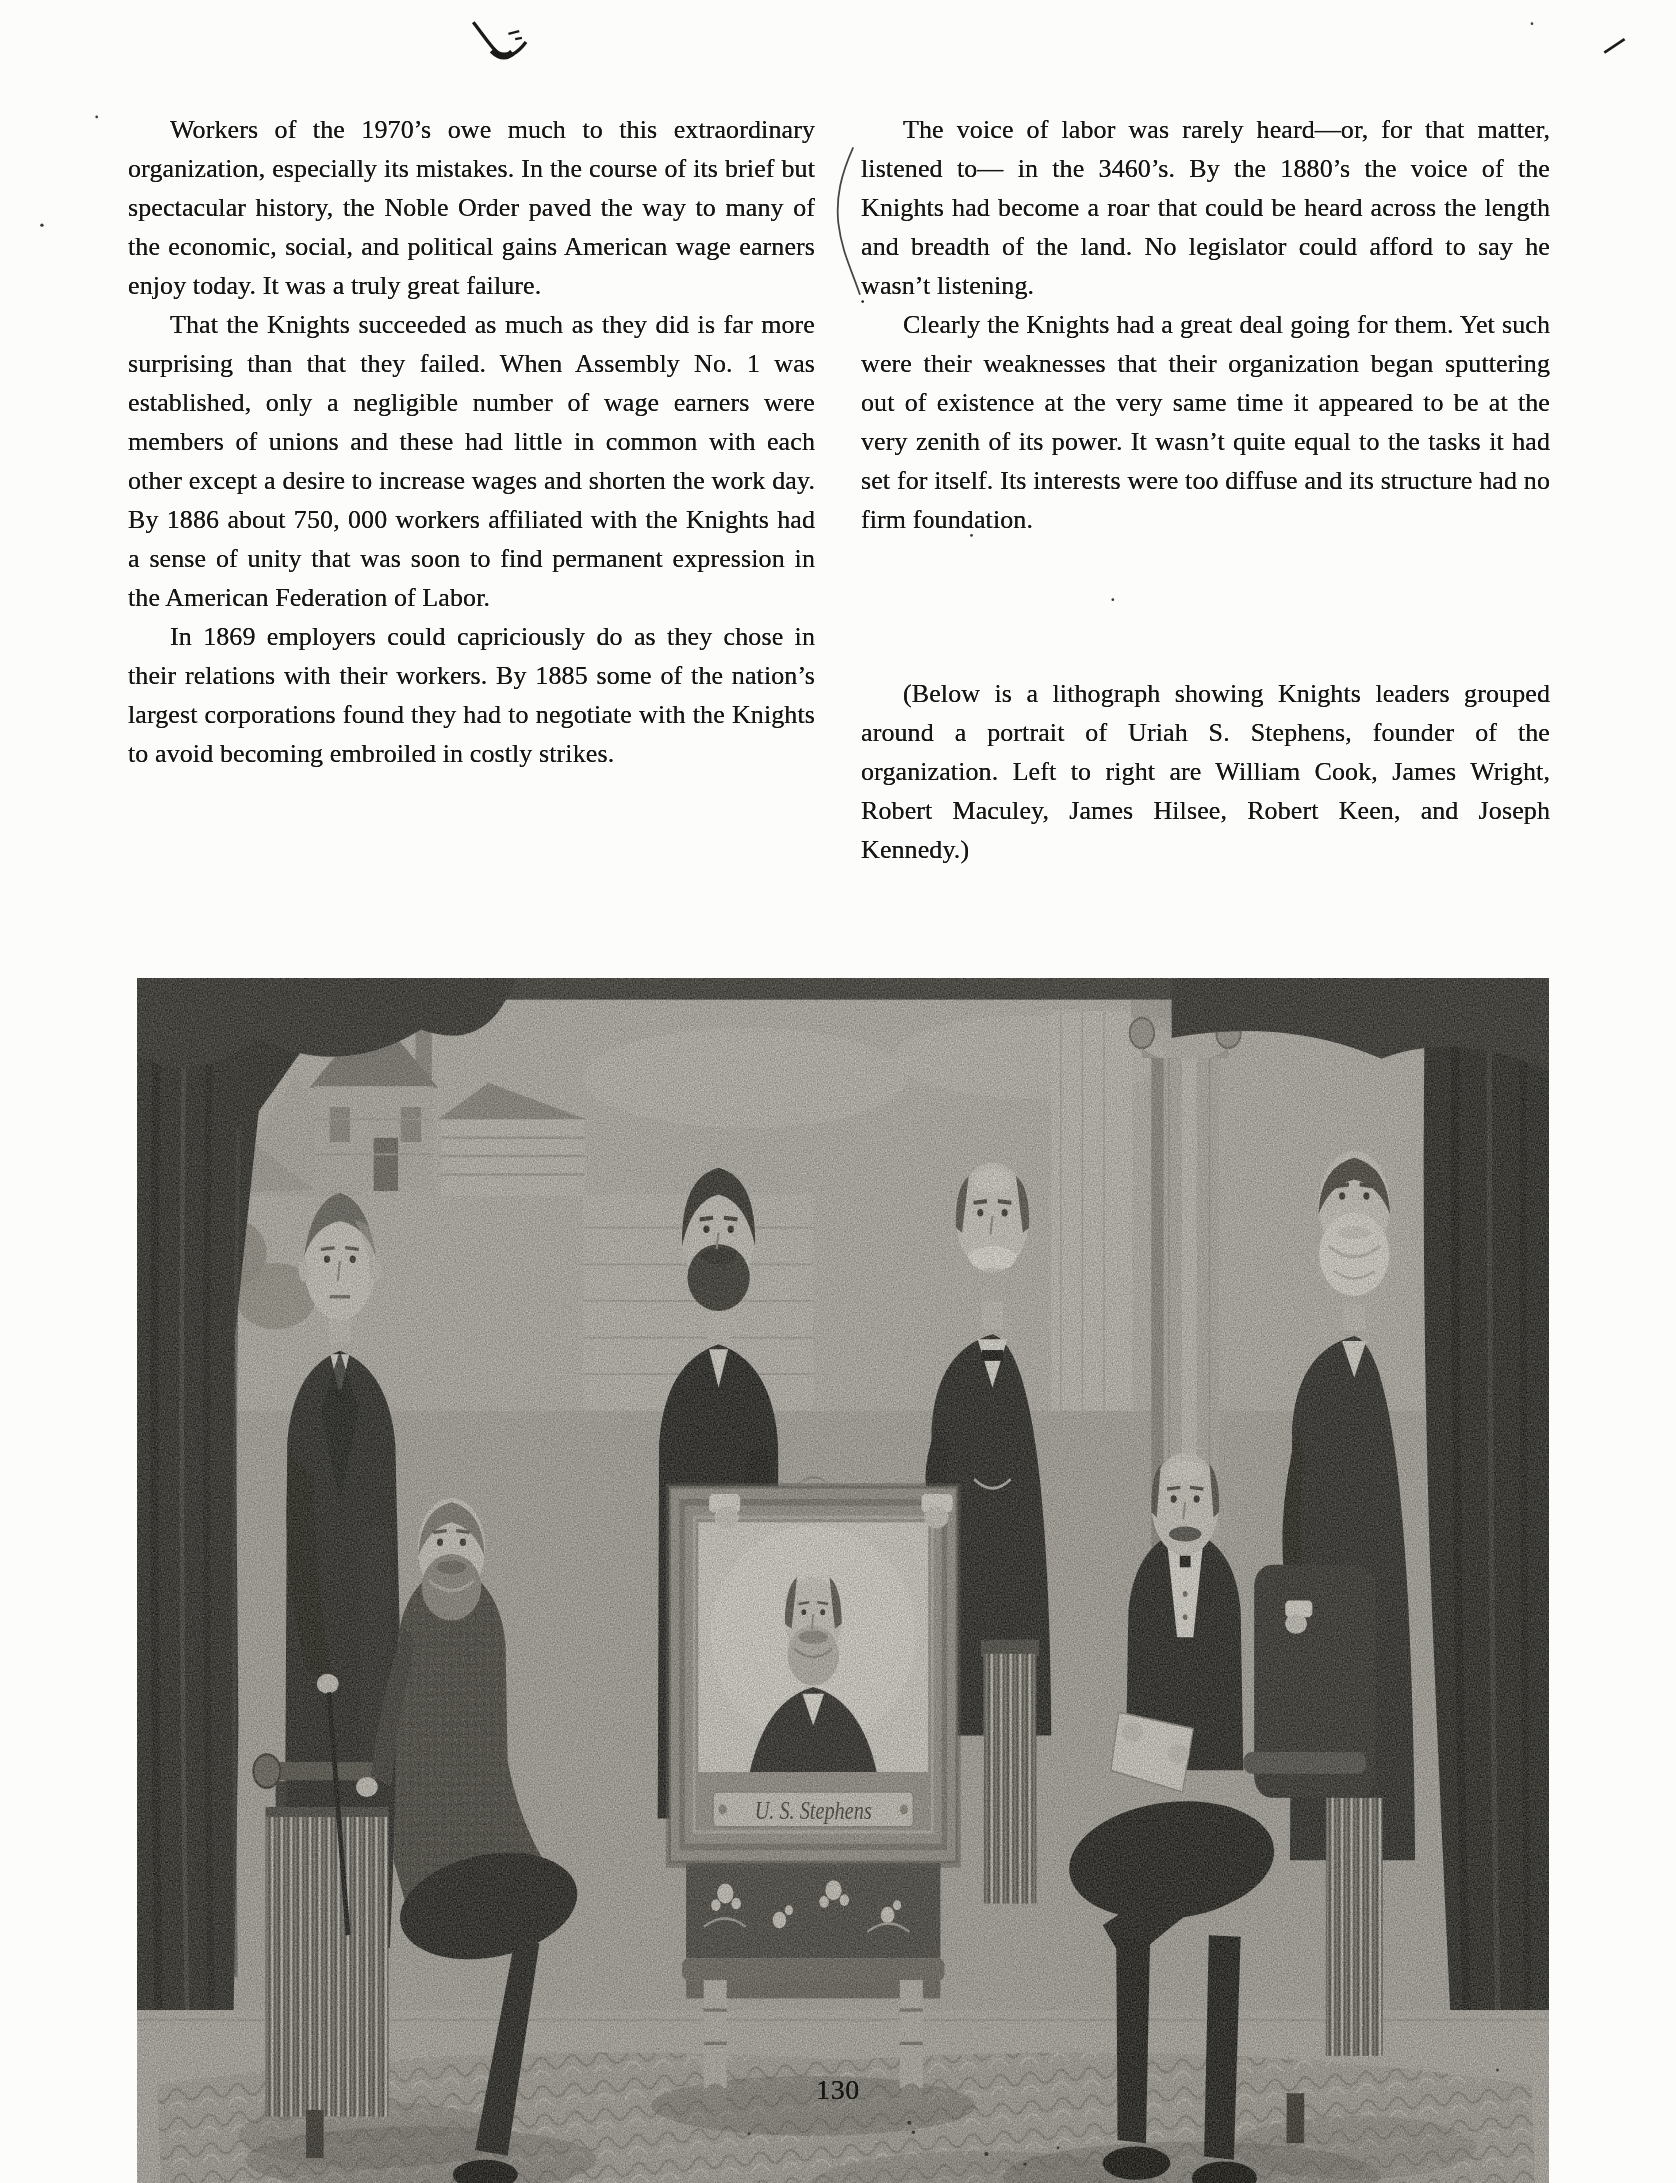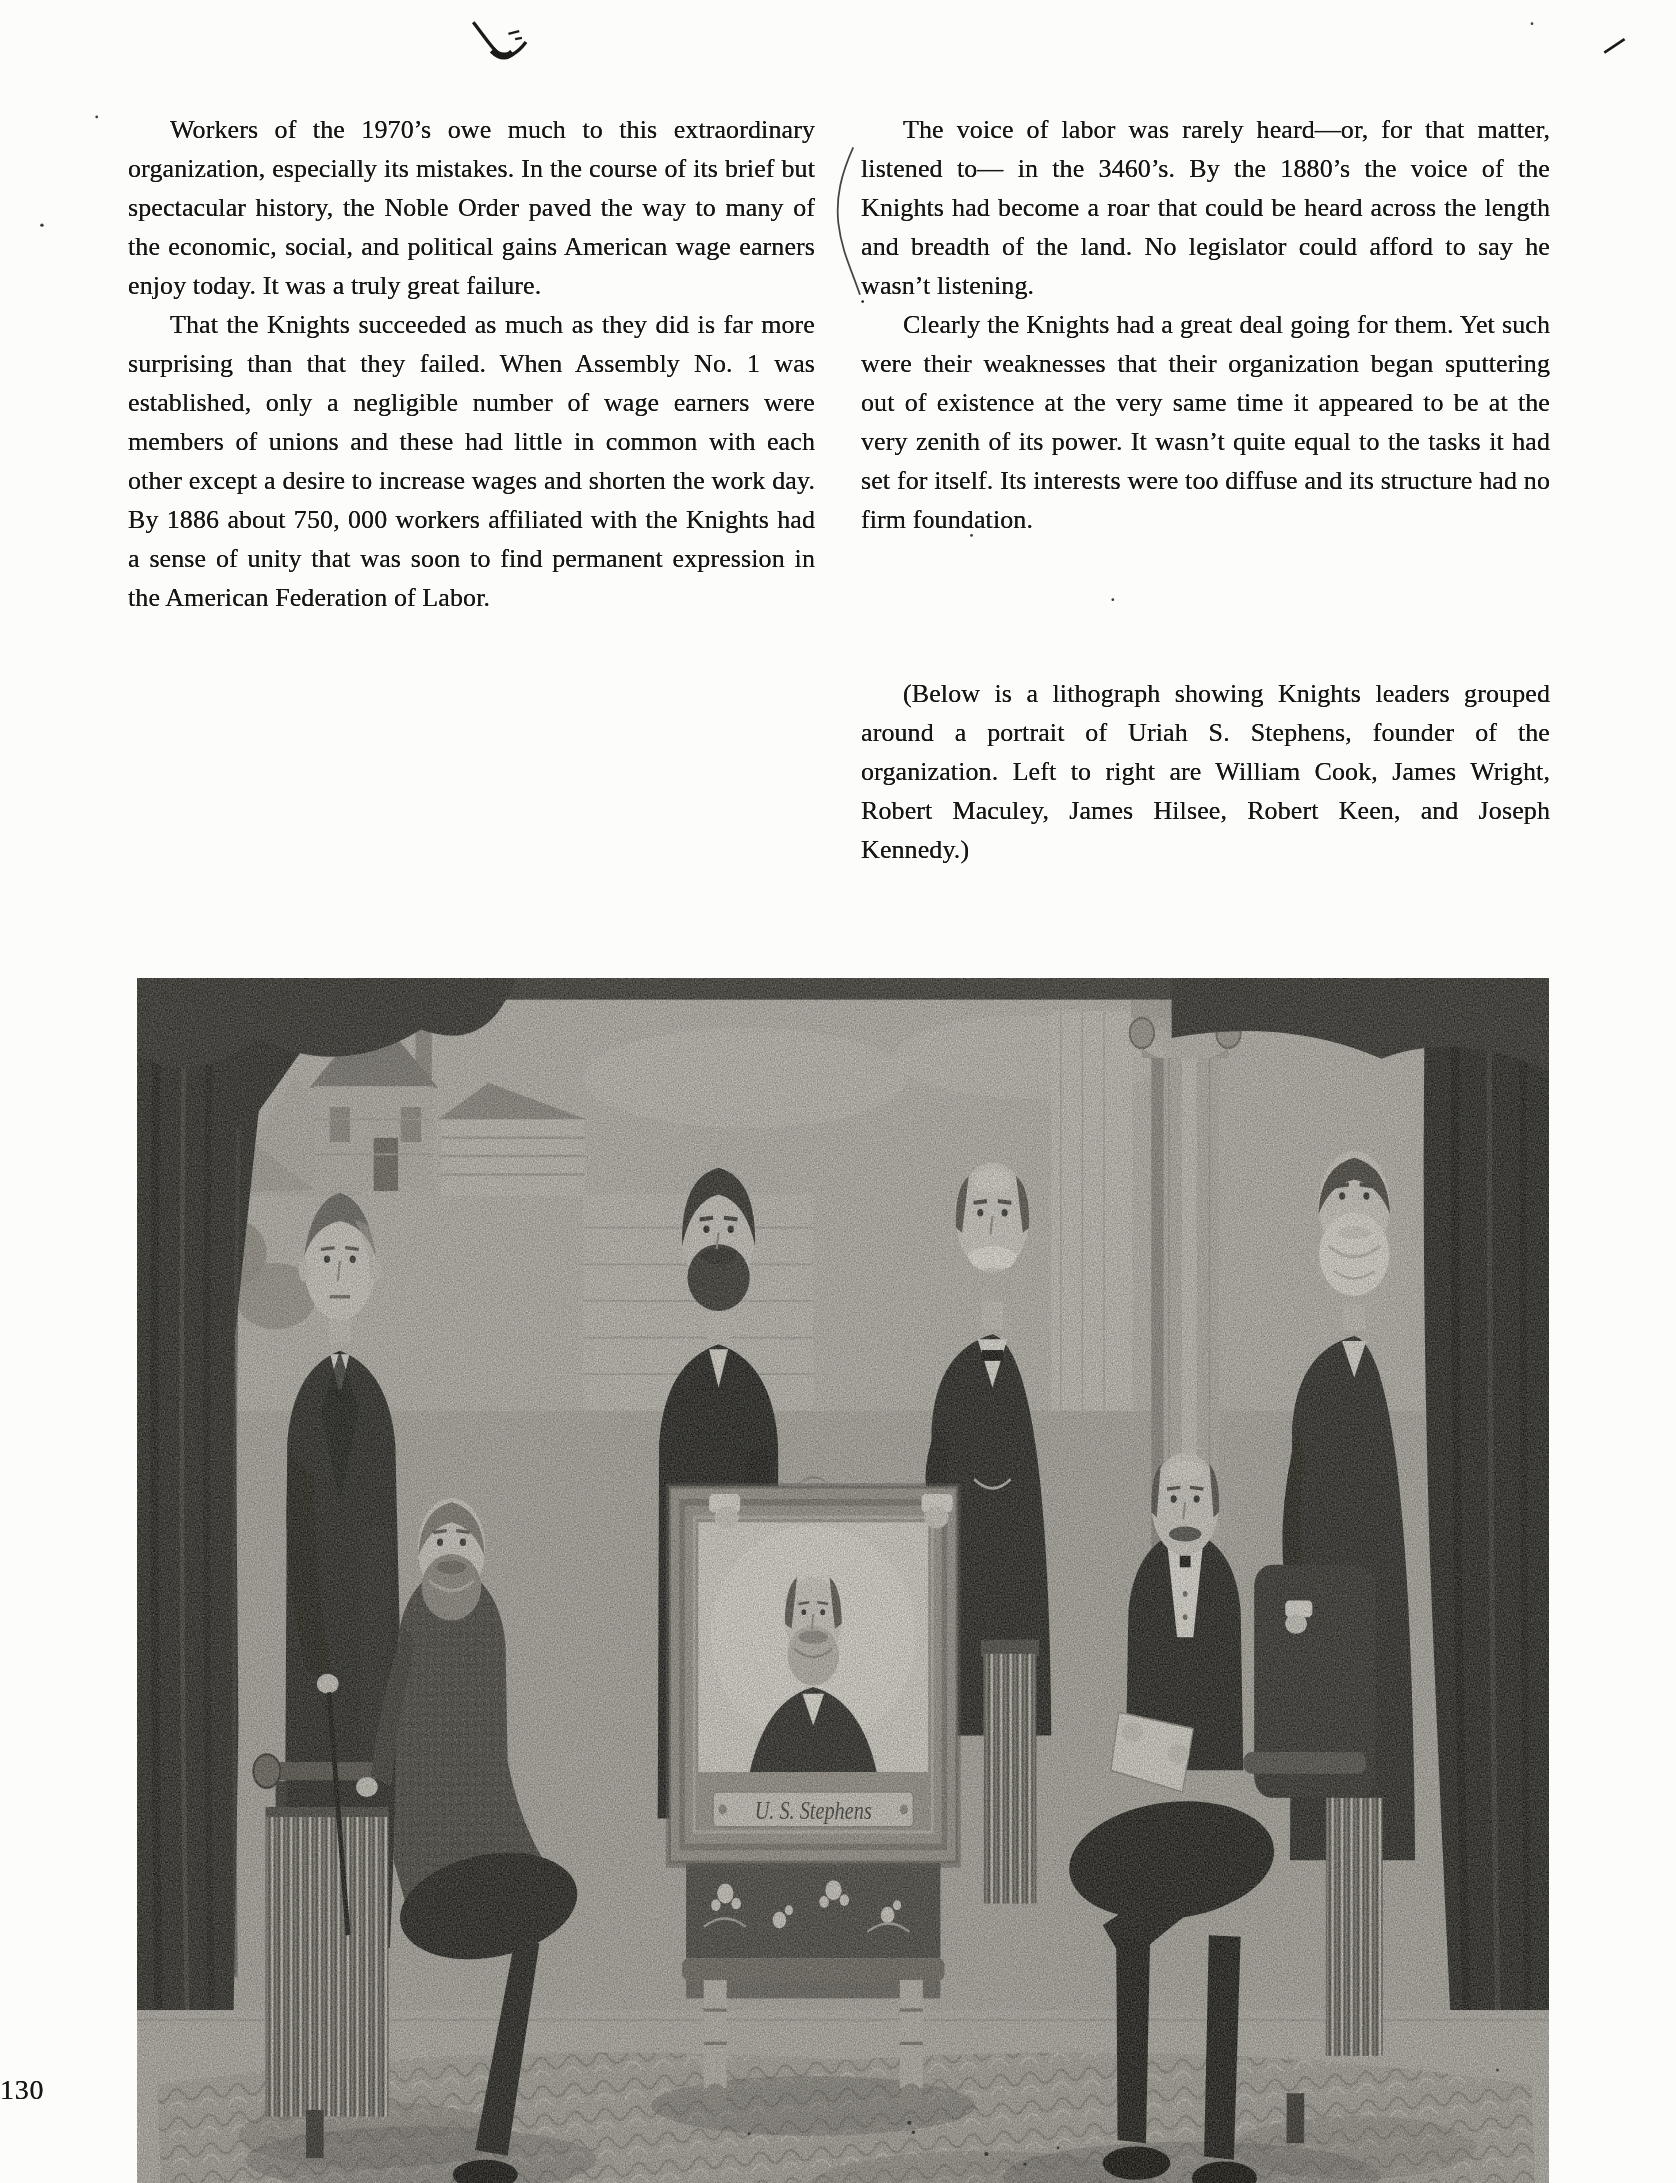--- a/index.html
+++ b/index.html
@@ -24,33 +24,34 @@
   .col p{margin:0;text-indent:42px;}
   .col-left{left:128px;top:110px;width:687px;}
   .col-right{left:861px;top:110px;width:689px;}
   .col-right p.caption{margin-top:135px;}
   .litho{
     position:absolute;left:137px;top:978px;width:1412px;height:1340px;
   }
   .litho svg{display:block;width:100%;height:100%;}
   .page-number{
     position:absolute;left:0;right:0;top:2074px;
-    text-align:left;font-size:28px;letter-spacing:0.7px;
+    text-align:center;font-size:28px;letter-spacing:0.7px;
     text-shadow:0 0 0.4px #1a1a18;
   }
   .artifacts{position:absolute;inset:0;pointer-events:none;}
 </style>
 </head>
 <body>
 
 <div class="page">
 
   <div class="col col-left">
     <p>Workers of the 1970’s owe much to this extraordinary organization, especially its mistakes.  In the course of its brief but spectacular history, the Noble Order paved the way to many of the economic, social, and political gains American wage earners enjoy today.  It was a truly great failure.</p>
     <p>That the Knights succeeded as much as they did is far more surprising than that they failed. When Assembly No. 1 was established, only a negligible number of wage earners were members of unions and these had little in common with each other except a desire to increase wages and shorten the work day.  By 1886 about 750, 000 workers affiliated with the Knights had a sense of unity that was soon to find permanent expression in the American Federation of Labor.</p>
+    <p>In 1869 employers could capriciously do as they chose in their relations with their workers.  By 1885 some of the nation’s largest corporations found they had to negotiate with the Knights to avoid becoming embroiled in costly strikes.</p>
   </div>
 
   <div class="col col-right">
     <p>The voice of labor was rarely heard—or, for that matter, listened to— in the 3460’s.  By the 1880’s the voice of the Knights had become a roar that could be heard across the length and breadth of the land.  No legislator could afford to say he wasn’t listening.</p>
     <p>Clearly the Knights had a great deal going for them. Yet such were their weaknesses that their organization began sputtering out of existence at the very same time it appeared to be at the very zenith of its power.  It wasn’t quite equal to the tasks it had set for itself.  Its interests were too diffuse and its structure had no firm foundation.</p>
     <p class="caption">(Below is a lithograph showing Knights leaders grouped around a portrait of Uriah S. Stephens, founder of the organization. Left to right are William Cook, James Wright, Robert Maculey, James Hilsee, Robert Keen, and Joseph Kennedy.)</p>
   </div>
 
   <div class="litho" aria-label="Lithograph of Knights leaders grouped around a framed portrait of Uriah S. Stephens">
     <svg viewBox="0 0 2088 1610" preserveAspectRatio="none">

